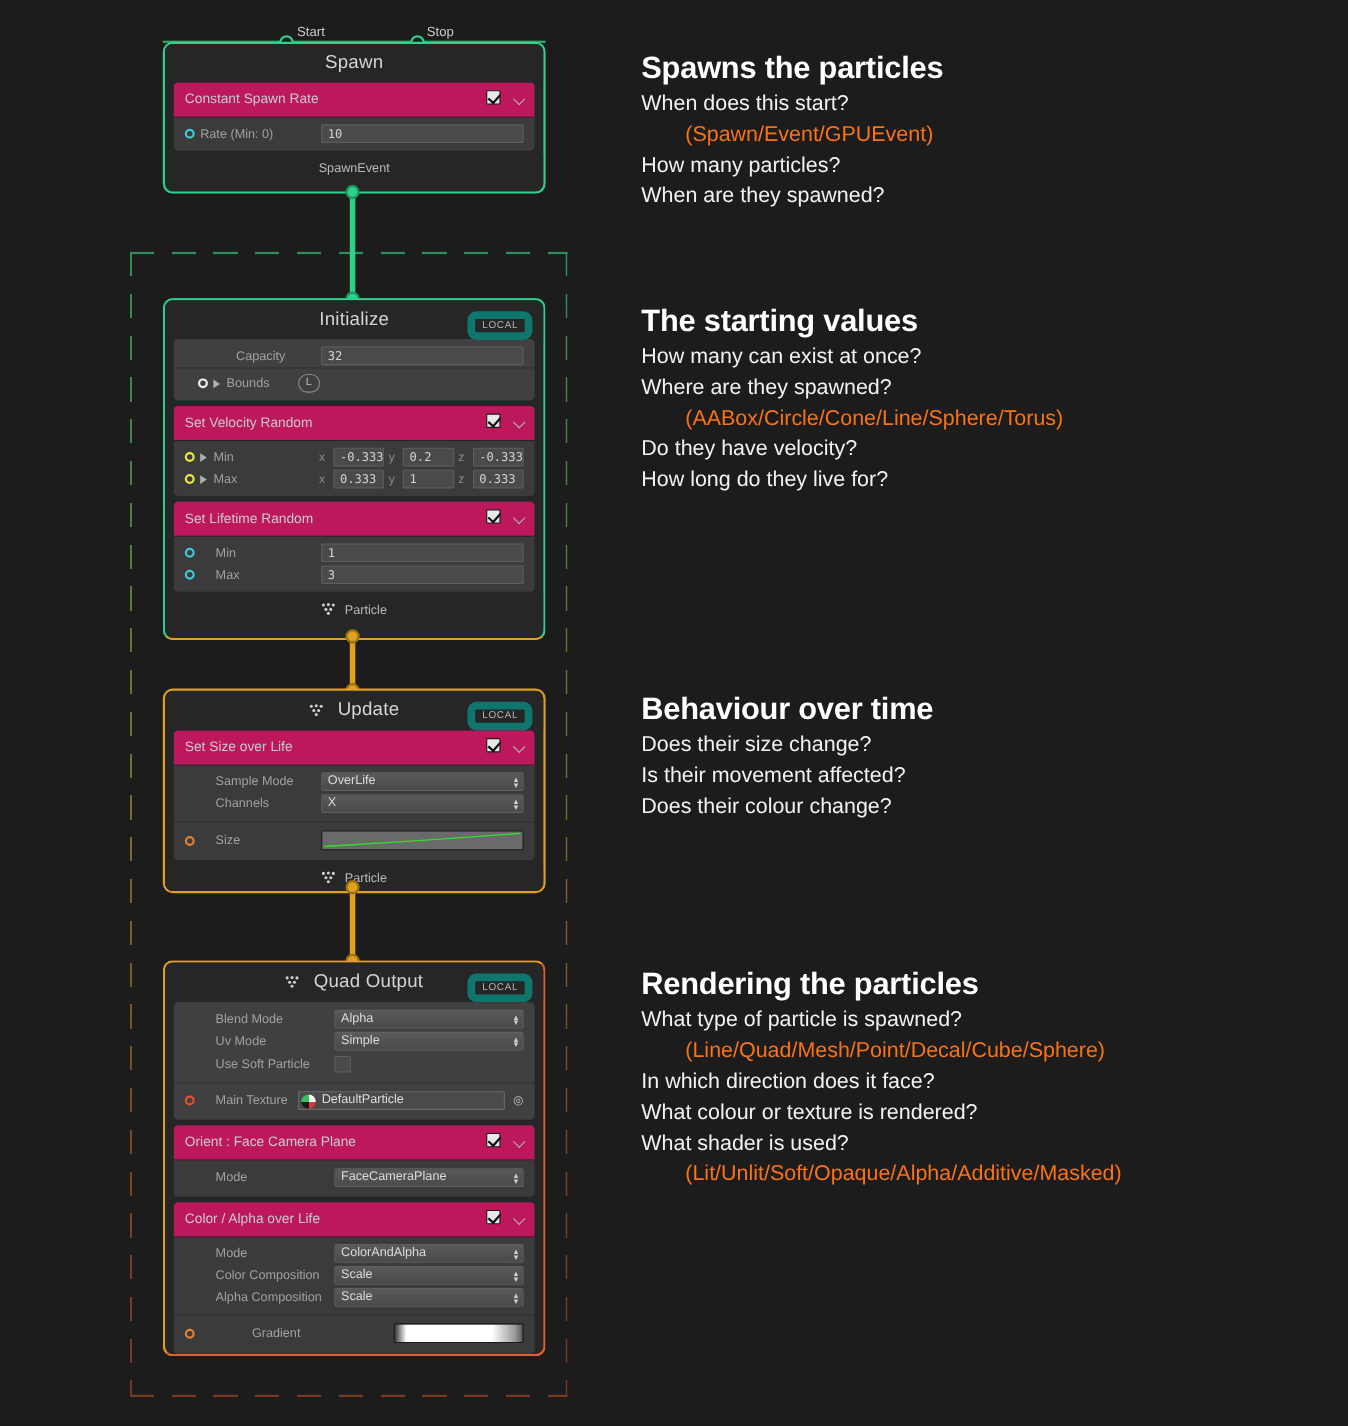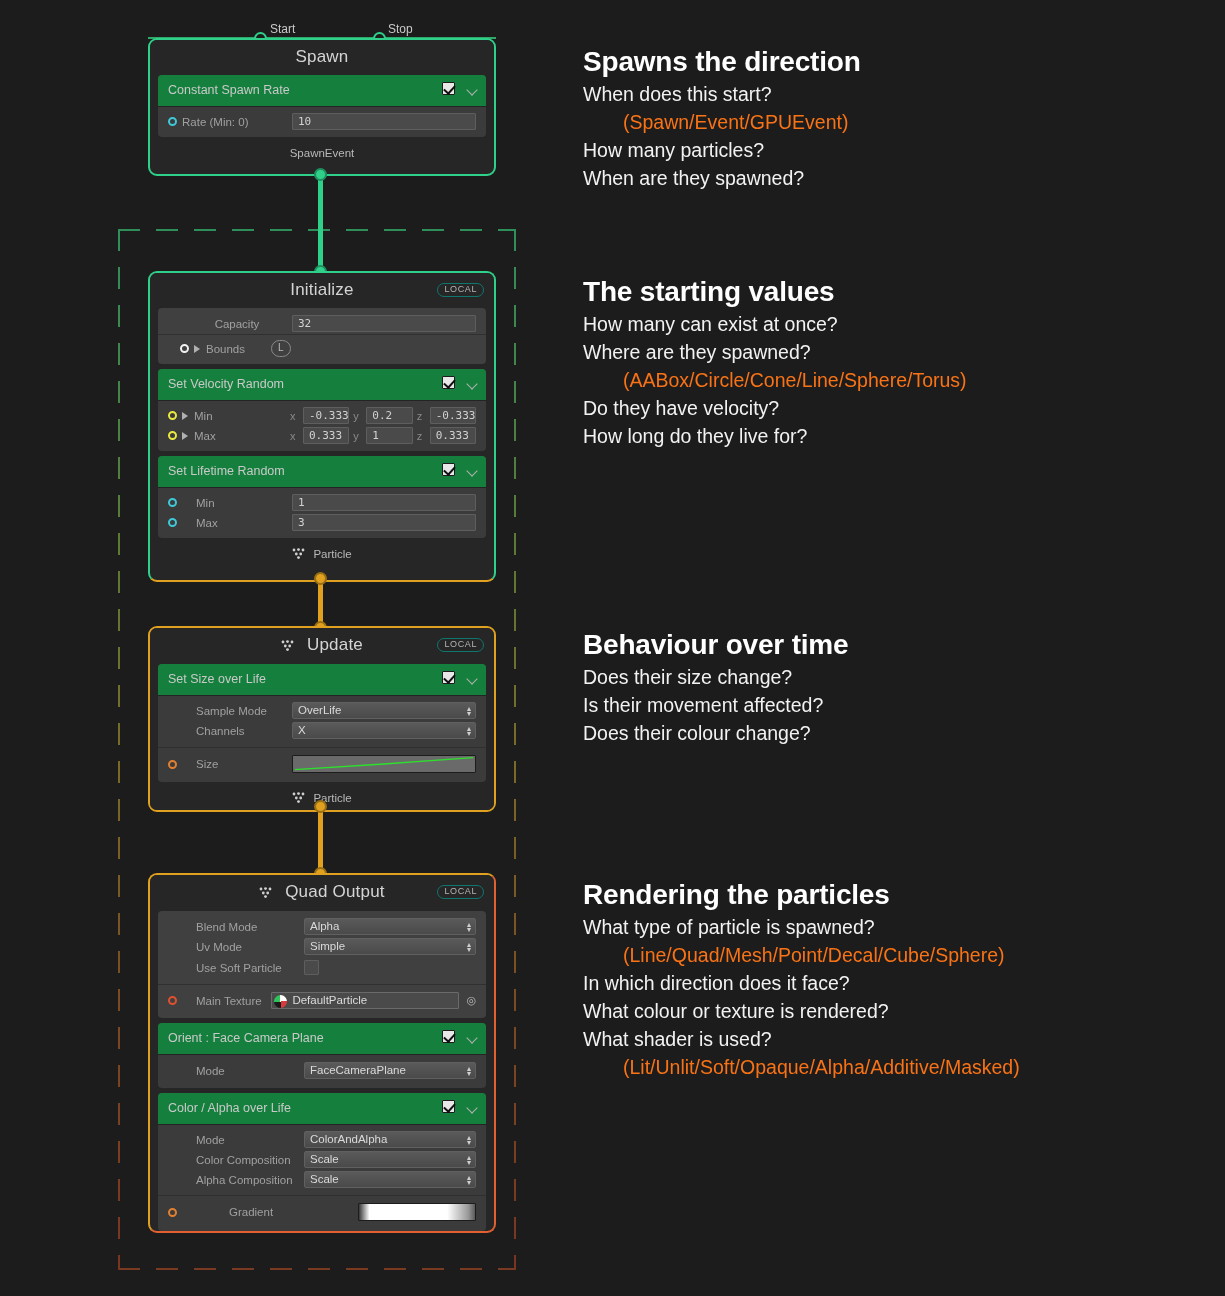--- a/index.html
+++ b/index.html
@@ -87,40 +87,40 @@
     background: #262626;
     letter-spacing: .2px;
   }
   .node-title .ptcl-ico {
     display: inline-block;
     vertical-align: -1px;
     margin-right: 8px;
   }
   .local-badge {
     position: absolute; right: 10px; top: 10px;
-    border: 1px solid #0f766e;
+    border: 7px solid #0f766e;
     border-radius: 8px;
     color: #b5b5b5;
     font-size: 9px;
     letter-spacing: .6px;
     padding: 1px 6px 2px 6px;
     line-height: 1;
   }
 
   
   .block {
     margin: 0 8px 5px 8px;
     border-radius: 4px;
     background: #3b3b3b;
     overflow: hidden;
   }
   .block.plain { background: #404040; }
   .block-head {
     position: relative;
-    background: #15803d;
+    background: #be185d;
     color: #c9c9c9;
     font-size: 12.5px;
     padding: 8px 10px 9px 10px;
     border-bottom: 1px solid #242424;
   }
   .chk {
     position: absolute; right: 31px; top: 7px;
     width: 13px; height: 13px;
     background: #e8e8e8;
     border: 1px solid #1c1c1c;
@@ -646,21 +646,21 @@
         <div class="row" style="height:20px;gap:33px;">
           <span class="sock orange"></span>
           <span class="lbl w1" style="padding-left:14px;">Gradient</span>
           <span class="grad-field"></span>
         </div>
       </div>
     </div>
   </div>
 
   <div class="anno" style="left:583px; top:46px;">
-    <h2>Spawns the direction</h2>
+    <h2>Spawns the particles</h2>
     <p>When does this start?</p>
     <p class="sub">(Spawn/Event/GPUEvent)</p>
     <p>How many particles?</p>
     <p>When are they spawned?</p>
   </div>
 
   <div class="anno" style="left:583px; top:276px;">
     <h2>The starting values</h2>
     <p>How many can exist at once?</p>
     <p>Where are they spawned?</p>

